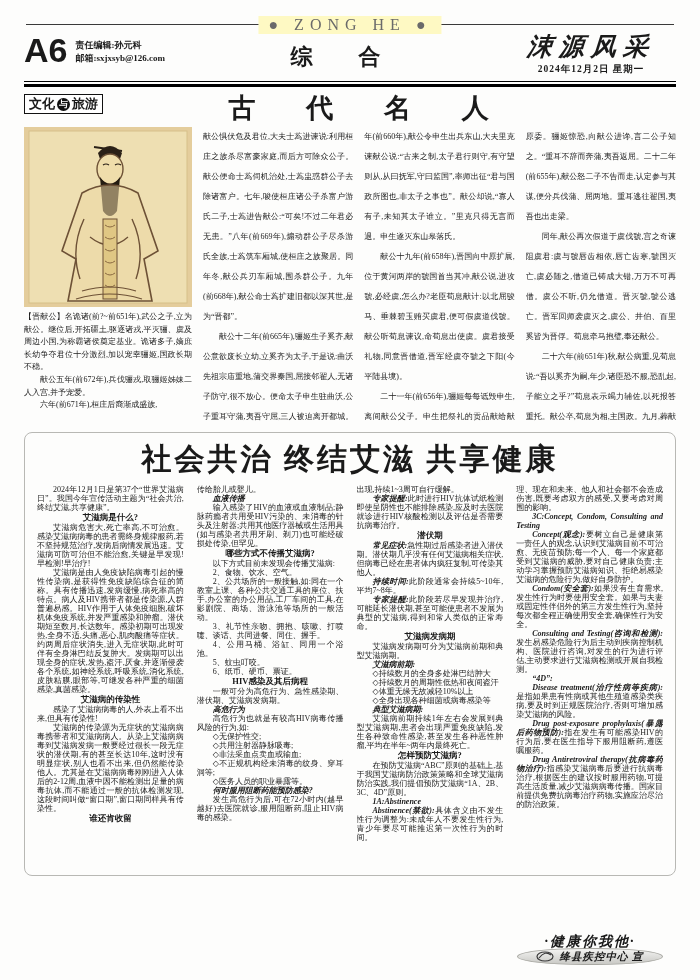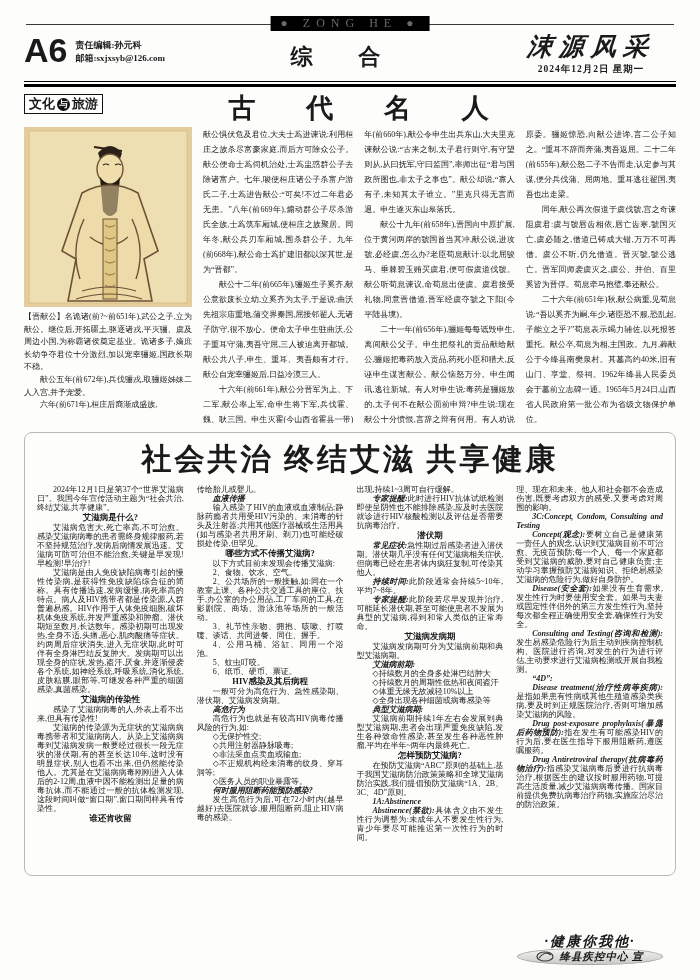--- a/index.html
+++ b/index.html
@@ -7,21 +7,21 @@
     width:700px;height:980px;overflow:hidden;background:#fdfdfc;color:#1a1a1a;
     font-family:"Liberation Serif","DejaVu Serif",serif;
     -webkit-font-smoothing:antialiased;
   }
   .page{width:700px;height:980px;box-sizing:border-box;padding:24px 24px 0;background:#fdfdfc;}
   
   .header{position:relative;padding-top:8px;}
   .topline{position:absolute;top:0;left:2px;right:2px;border-top:1.5px solid #3a3a3a;}
   .pinyin-label{
     position:absolute;top:-8px;left:50%;transform:translateX(-50%);
-    background:#000000;padding:0 10px;font-size:12px;letter-spacing:6px;color:#6a6a6a;white-space:nowrap;
+    background:#fef9c3;padding:0 10px;font-size:16px;letter-spacing:6px;color:#6a6a6a;white-space:nowrap;
   }
   .header-row{display:flex;justify-content:space-between;align-items:flex-start;}
   .pageno-block{display:flex;align-items:center;gap:8px;}
   .pageno{font-family:"Liberation Sans","DejaVu Sans",sans-serif;font-weight:900;font-size:34px;line-height:36px;}
   .pageinfo{font-size:9px;line-height:13px;font-weight:bold;padding-top:4px;}
   .center-title{ text-align:center;padding-top:10px;}
   .center-title .zh{font-size:22px;font-weight:bold;letter-spacing:0;}
   .center-title .zh span{display:inline-block;}
   .center-title .zh .gap{width:46px;}
   .masthead{text-align:center;min-width:170px;}
@@ -41,21 +41,21 @@
   }
   .tag-circle{
     display:inline-flex;align-items:center;justify-content:center;width:13px;height:13px;border-radius:50%;
     background:#111;color:#fff;font-size:9px;font-weight:bold;
   }
   .culture-title{flex:1;text-align:center;font-size:27px;font-weight:900;letter-spacing:22px;line-height:28px;padding-right:40px;}
   .culture-body{display:flex;gap:11px;height:296px;overflow:hidden;margin-top:5px;}
   .photo-col{width:168px;flex:none;}
   .photo-frame{width:168px;height:180px;display:block;}
   .caption{margin-top:4px;font-size:8px;line-height:12.6px;text-align:justify;}
-  .c-col{flex:1;font-size:8px;line-height:15px;text-align:justify;overflow:hidden;min-width:0;}
+  .c-col{flex:1;font-size:8px;line-height:20px;text-align:justify;overflow:hidden;min-width:0;}
   
   .aids-box{
     margin-top:9px;border:1px solid #b8b8b4;border-radius:8px;
     padding:6px 12px 10px;height:444px;box-sizing:border-box;background:#fdfdfc;
   }
   .aids-headline{text-align:center;font-size:30px;font-weight:900;letter-spacing:3px;line-height:36px;margin:2px 0 8px;}
   .aids-cols{display:flex;gap:13px;height:482px;overflow:hidden;}
   .a-col{flex:1;font-size:8px;line-height:9px;text-align:justify;overflow:hidden;min-width:0;position:relative;}
   
   .blk{margin:0;}
@@ -217,21 +217,21 @@
           <div class="blk blk-h">怎样预防艾滋病?</div>
           <div class="blk blk-p">在预防艾滋病“ABC”原则的基础上,基于我国艾滋病防治政策策略和全球艾滋病防治实践,我们提倡预防艾滋病“1A、2B、3C、4D”原则。</div>
           <div class="blk blk-s">1A:Abstinence</div>
           <div class="blk blk-p"><b>Abstinence(禁欲):</b>具体含义由不发生性行为调整为:未成年人不要发生性行为,青少年要尽可能推迟第一次性行为的时间。</div>
         </div>
       <div class="a-col">
         <div>
             <div class="blk blk-c">理、现在和未来、他人和社会都不会造成伤害,既要考虑双方的感受,又要考虑对周围的影响。</div>
             <div class="blk blk-s">3C:Concept, Condom, Consulting and Testing</div>
             <div class="blk blk-p"><b>Concept(观念):</b>要树立自己是健康第一责任人的观念,认识到艾滋病目前不可治愈、无疫苗预防;每一个人、每一个家庭都受到艾滋病的威胁,要对自己健康负责;主动学习掌握预防艾滋病知识、拒绝易感染艾滋病的危险行为,做好自身防护。</div>
-            <div class="blk blk-p"><b>Disease(安全套):</b>如果没有生育需求,发生性行为时要使用安全套。如果与夫妻或固定性伴侣外的第三方发生性行为,坚持每次都全程正确使用安全套,确保性行为安全。</div>
+            <div class="blk blk-p"><b>Condom(安全套):</b>如果没有生育需求,发生性行为时要使用安全套。如果与夫妻或固定性伴侣外的第三方发生性行为,坚持每次都全程正确使用安全套,确保性行为安全。</div>
             <div class="blk blk-p"><b>Consulting and Testing(咨询和检测):</b>发生易感染危险行为后主动到疾病控制机构、医院进行咨询,对发生的行为进行评估,主动要求进行艾滋病检测或开展自我检测。</div>
             <div class="blk blk-s">“4D”:</div>
             <div class="blk blk-p"><b>Disease treatment(治疗性病等疾病):</b>是指如果患有性病或其他生殖道感染类疾病,要及时到正规医院治疗,否则可增加感染艾滋病的风险。</div>
             <div class="blk blk-p"><b>Drug post-exposure prophylaxis(暴露后药物预防):</b>指在发生有可能感染HIV的行为后,要在医生指导下服用阻断药,遵医嘱服药。</div>
             <div class="blk blk-p"><b>Drug Antiretroviral therapy(抗病毒药物治疗):</b>指感染艾滋病毒后要进行抗病毒治疗,根据医生的建议按时服用药物,可提高生活质量,减少艾滋病病毒传播。国家目前提供免费抗病毒治疗药物,实施应治尽治的防治政策。</div>
           </div>
         <div class="badge">
           <div class="badge-slogan">·健康你我他·</div>
           <div class="badge-oval">
             <svg width="18" height="11" viewBox="0 0 18 11">

